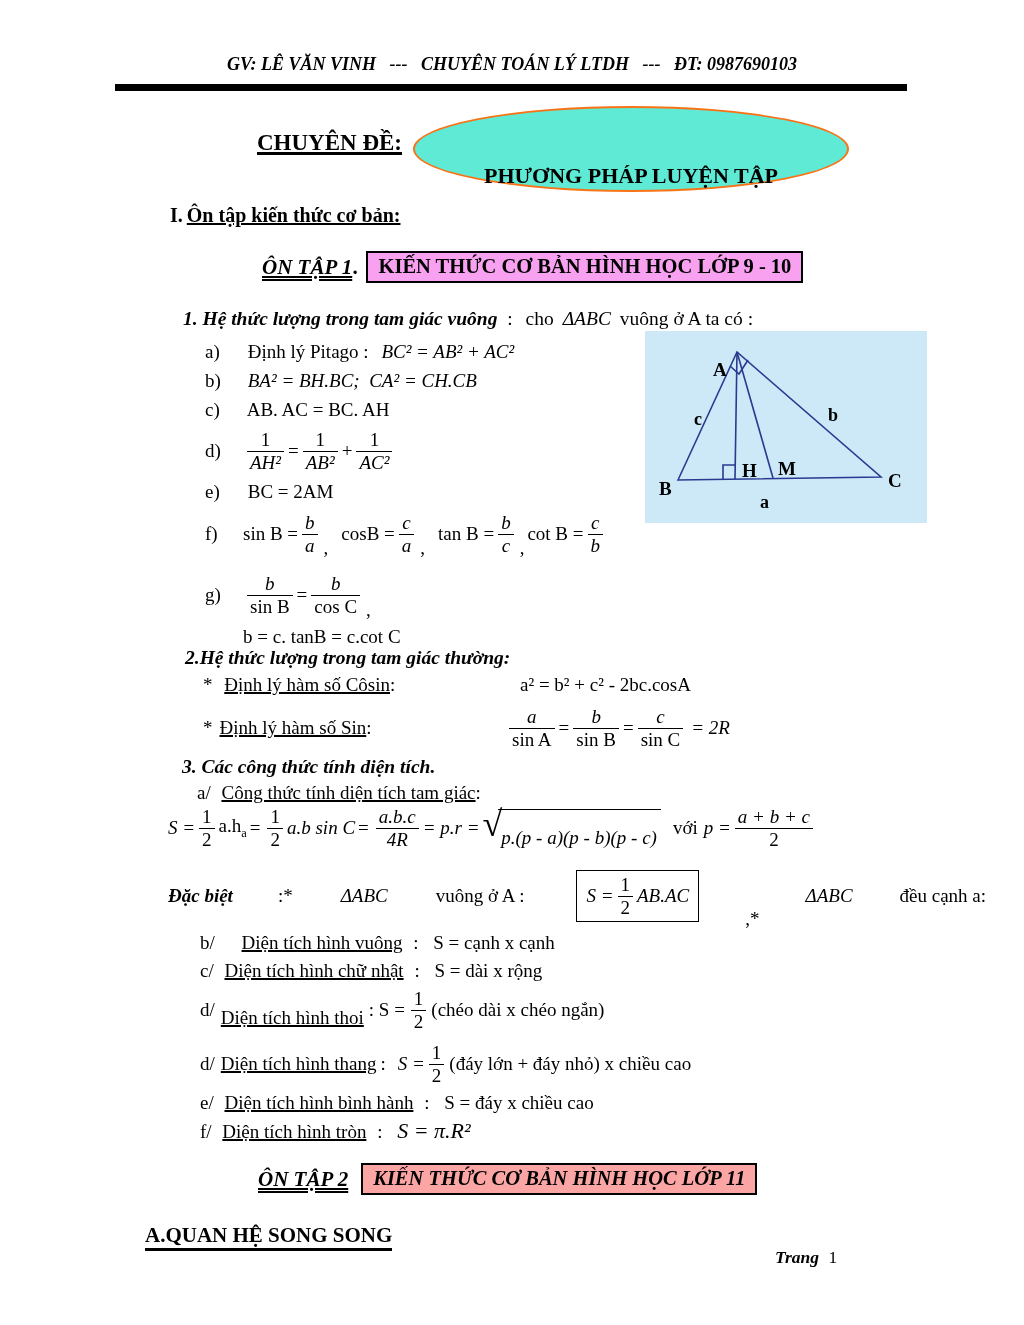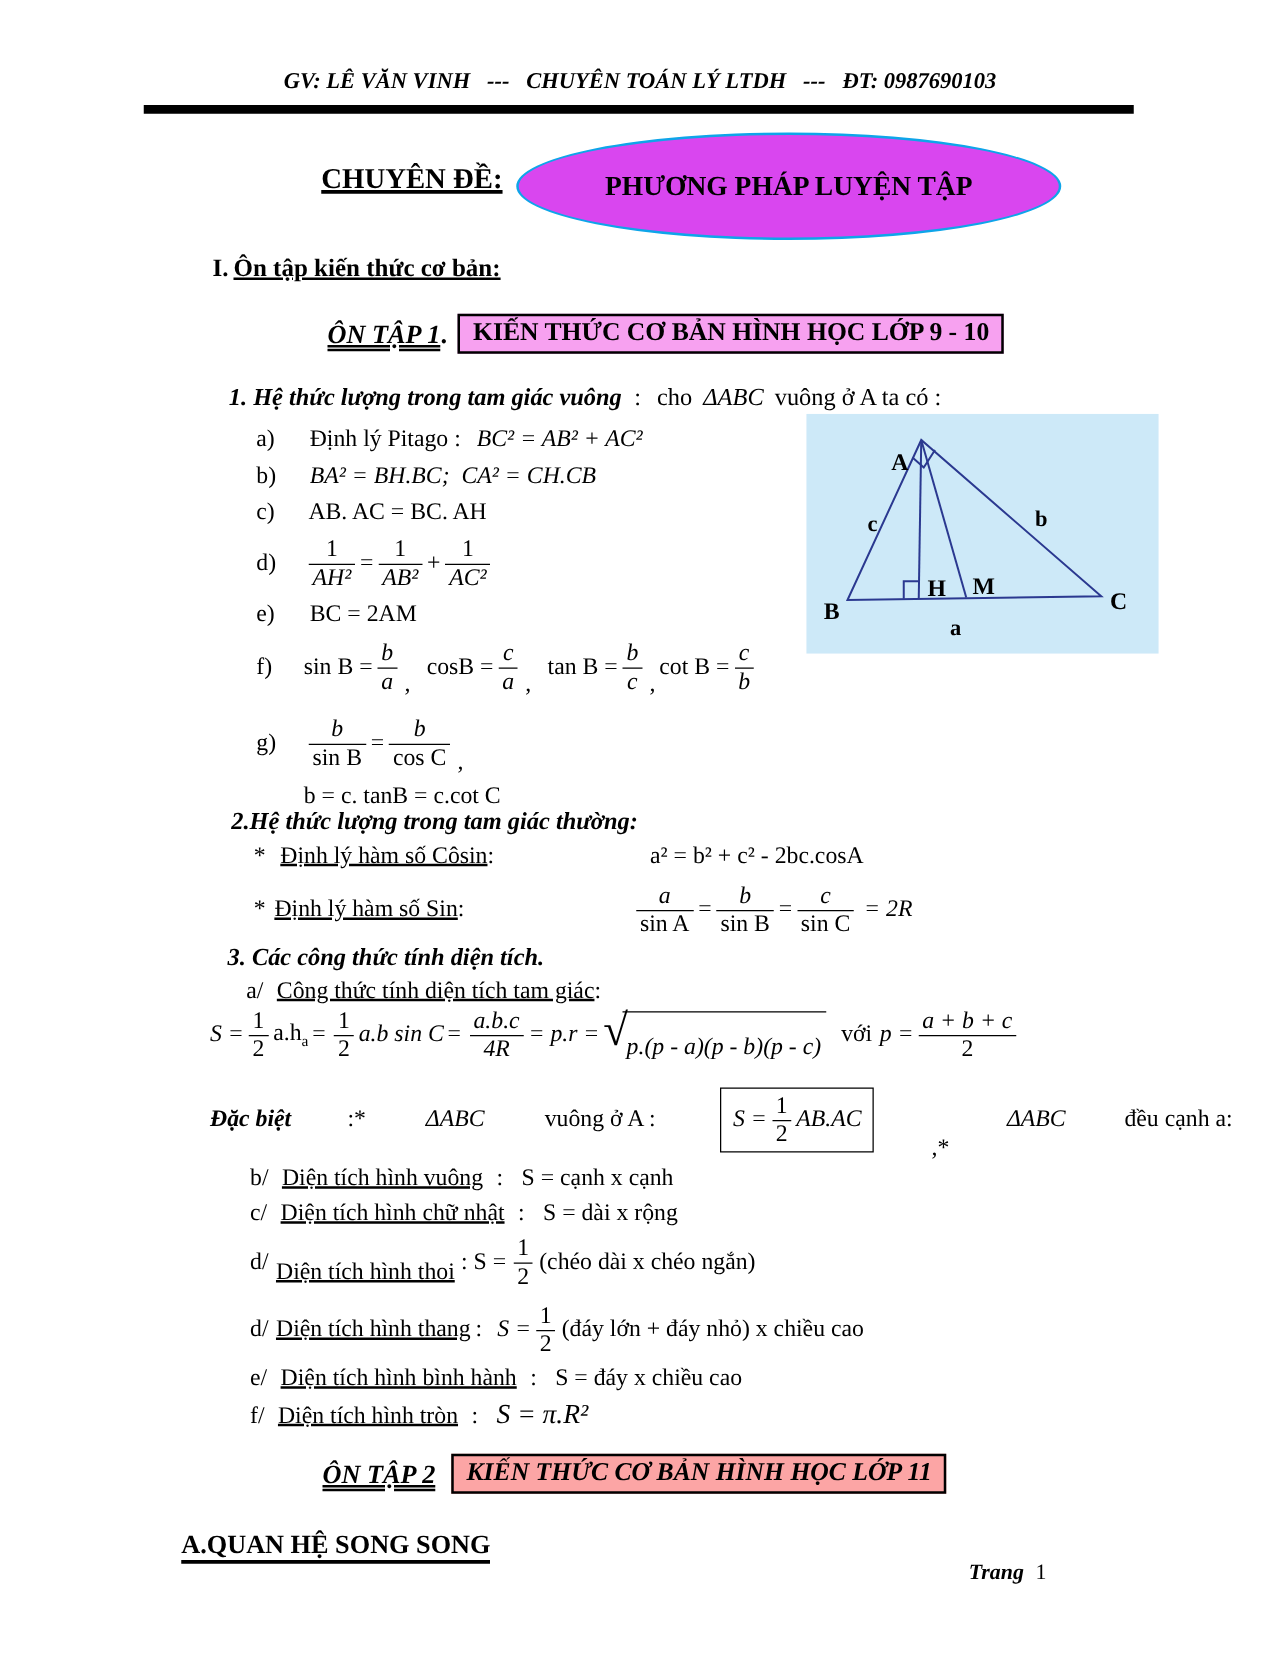--- a/index.html
+++ b/index.html
@@ -30,22 +30,22 @@
   .hl{border:2px solid #000;padding:2px 10px 3px 10px;font-weight:bold;}
   .hl-pink{background:#f7a1f0;}
   .hl-yellow{background:#fca5a5;font-style:italic;}
   .fbox{border:1.8px solid #000;padding:3px 9px;display:inline-flex;align-items:center;margin:0 4px;}
   
   .header-line{position:absolute;top:54px;left:0;width:100%;text-align:center;
     font-weight:bold;font-style:italic;font-size:18px;}
   .header-rule{position:absolute;top:84px;left:115px;width:792px;height:7px;background:#000;}
   
   .ellipse{position:absolute;left:413px;top:106px;width:432px;height:82px;
-    background:#d946ef;border:2px solid #0ea5e9;border-radius:50%;
-    display:flex;flex-direction:column;align-items:center;justify-content:center;
+    background:#5eead4;border:2px solid #f97316;border-radius:50%;
+    display:flex;flex-direction:column;align-items:center;justify-content:flex-end;
     font-weight:bold;font-size:22px;line-height:1.28;}
   .item-label{display:inline-block;width:38px;flex:0 0 auto;}
   .lowc{align-self:flex-end;margin:0 13px 4px 2px;}
   sub{font-size:0.65em;}
   .svgwrap{position:absolute;left:645px;top:331px;width:282px;height:192px;}
   .thick-u{border-bottom:3px solid #000;padding-bottom:1px;}
 </style>
 </head>
 <body>
 
@@ -269,21 +269,21 @@
             <span class="sign">√</span>
             <span class="rad">3</span>
           </span></span>
       <span class="den">4</span>
     </span>
   </span>
 </div>
 
 <div class="line" style="left:200px;top:932px;">
   <span>b/</span>
-  <span class="u" style="margin-left:6px;">Diện tích hình vuông</span>
+  <span class="u" style="margin-left:22px;">Diện tích hình vuông</span>
   <span style="margin:0 10px 0 6px;">:</span>
   <span>S = cạnh x cạnh</span>
 </div>
 <div class="line" style="left:200px;top:960px;">
   <span>c/</span>
   <span class="u" style="margin-left:6px;">Diện tích hình chữ nhật</span>
   <span style="margin:0 10px 0 6px;">:</span>
   <span>S = dài x rộng</span>
 </div>
 

